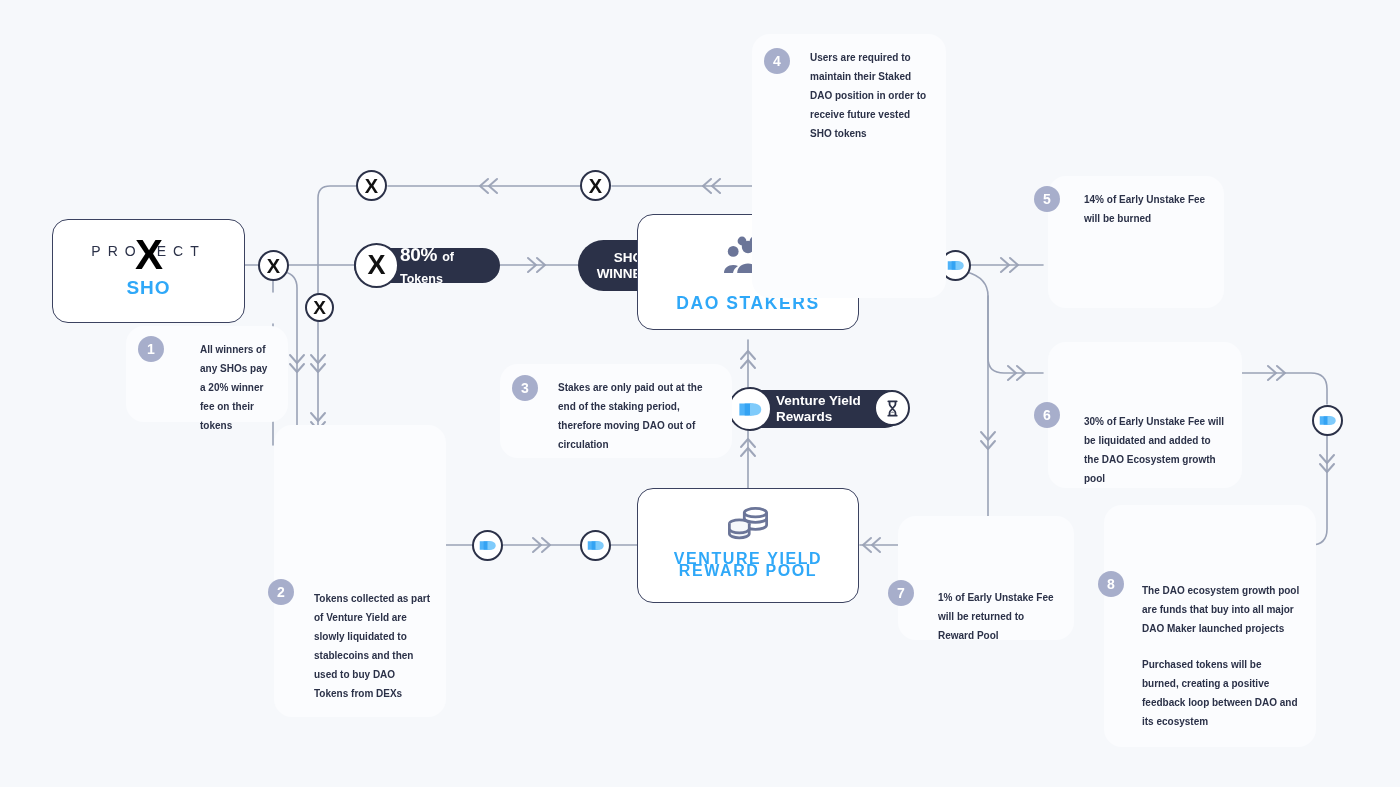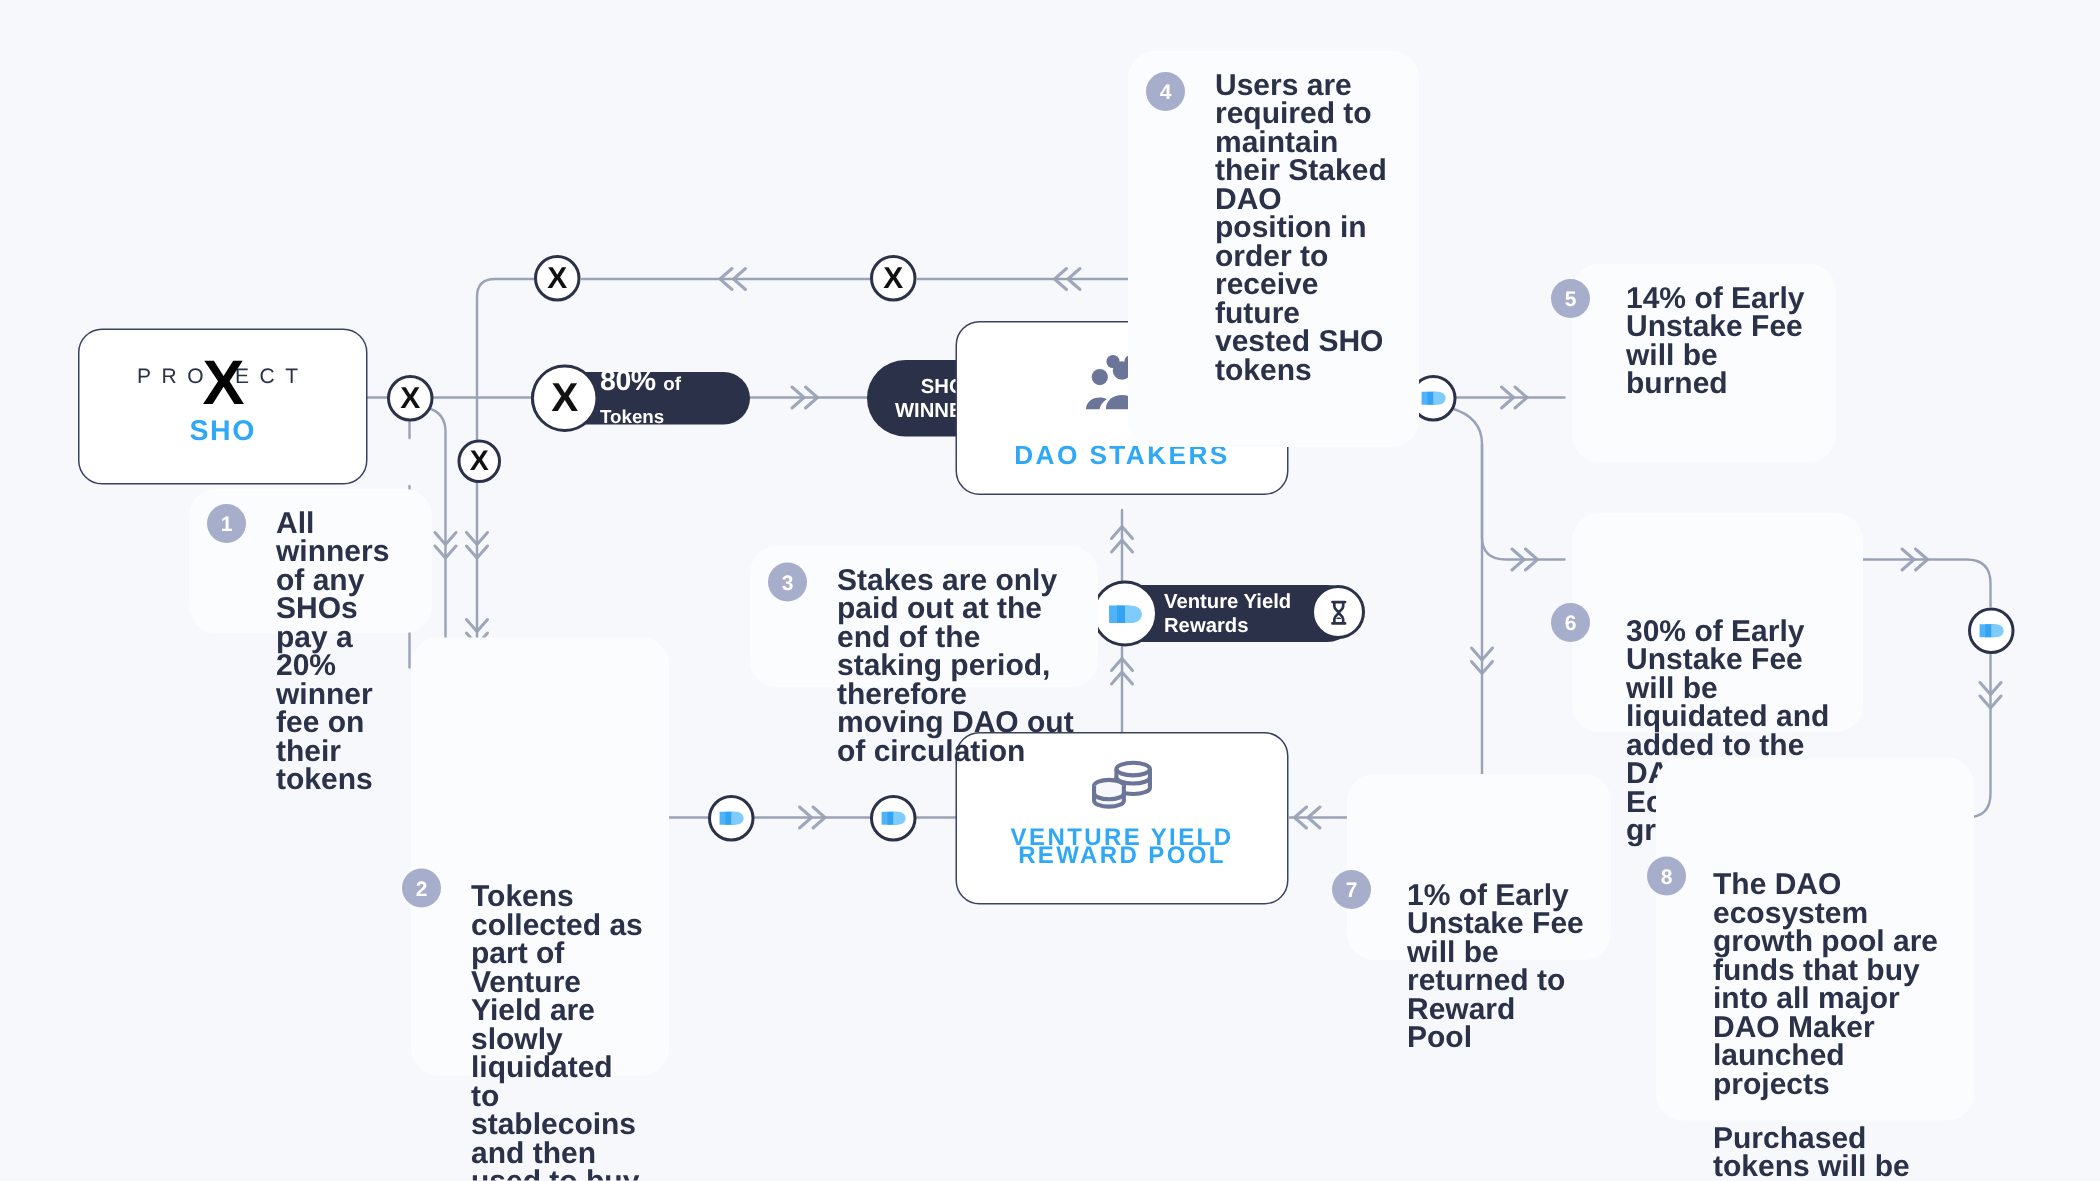--- a/index.html
+++ b/index.html
@@ -13,21 +13,21 @@
   #stage{position:absolute;left:0;top:0;width:1400px;height:787px;}
   #wires{position:absolute;left:0;top:0;width:1400px;height:787px;}
 
   
   .note{position:absolute;background:#fbfcfe;border-radius:18px;padding:14px 16px 16px 14px;box-sizing:border-box;}
   .note .num{
     position:absolute;width:26px;height:26px;border-radius:50%;
     background:#a7aecb;color:#fff;font-weight:bold;font-size:14px;
     display:flex;align-items:center;justify-content:center;
   }
-  .note .txt{font-size:20px;font-weight:bold;line-height:19px;color:#2b3148;}
+  .note .txt{font-size:10px;font-weight:bold;line-height:19px;color:#2b3148;}
   .note .txt p{margin:0;}
   .note .txt p+p{margin-top:17px;}
 
   
   .node{position:absolute;background:#fff;border:1.6px solid #3b4260;border-radius:16px;box-sizing:border-box;}
   .node-label{position:absolute;left:0;right:0;text-align:center;color:#2fa8f8;font-weight:bold;letter-spacing:1.6px;}
 
   
   .pill{position:absolute;background:#2b3148;border-radius:999px;color:#fff;
         display:flex;align-items:center;box-sizing:border-box;}
@@ -357,21 +357,21 @@
     </div>
     <div class="chip" style="left:127px;top:0px;width:36px;height:36px;">
       <svg width="22" height="17" viewBox="0 0 22 16">
           <use href="#g-dao"></use>
         </svg>
     </div>
   </div>
 
   <div class="note" style="left:126px;top:326px;width:162px;height:96px;">
     <div class="num" style="left:12px;top:10px;">1</div>
-    <div class="txt" style="margin-left:44px;">
+    <div class="txt" style="margin-left:60px;">
         <p>All winners of any SHOs pay a 20% winner fee on their tokens</p>
       </div>
   </div>
 
   <div class="note" style="left:274px;top:425px;width:172px;height:292px;">
     <div class="num" style="left:-6px;top:154px;">2</div>
     <div class="txt" style="margin-left:26px;margin-top:150px;">
         <p>Tokens collected as part of Venture Yield are slowly liquidated to stablecoins and then used to buy DAO Tokens from DEXs</p>
       </div>
   </div>

